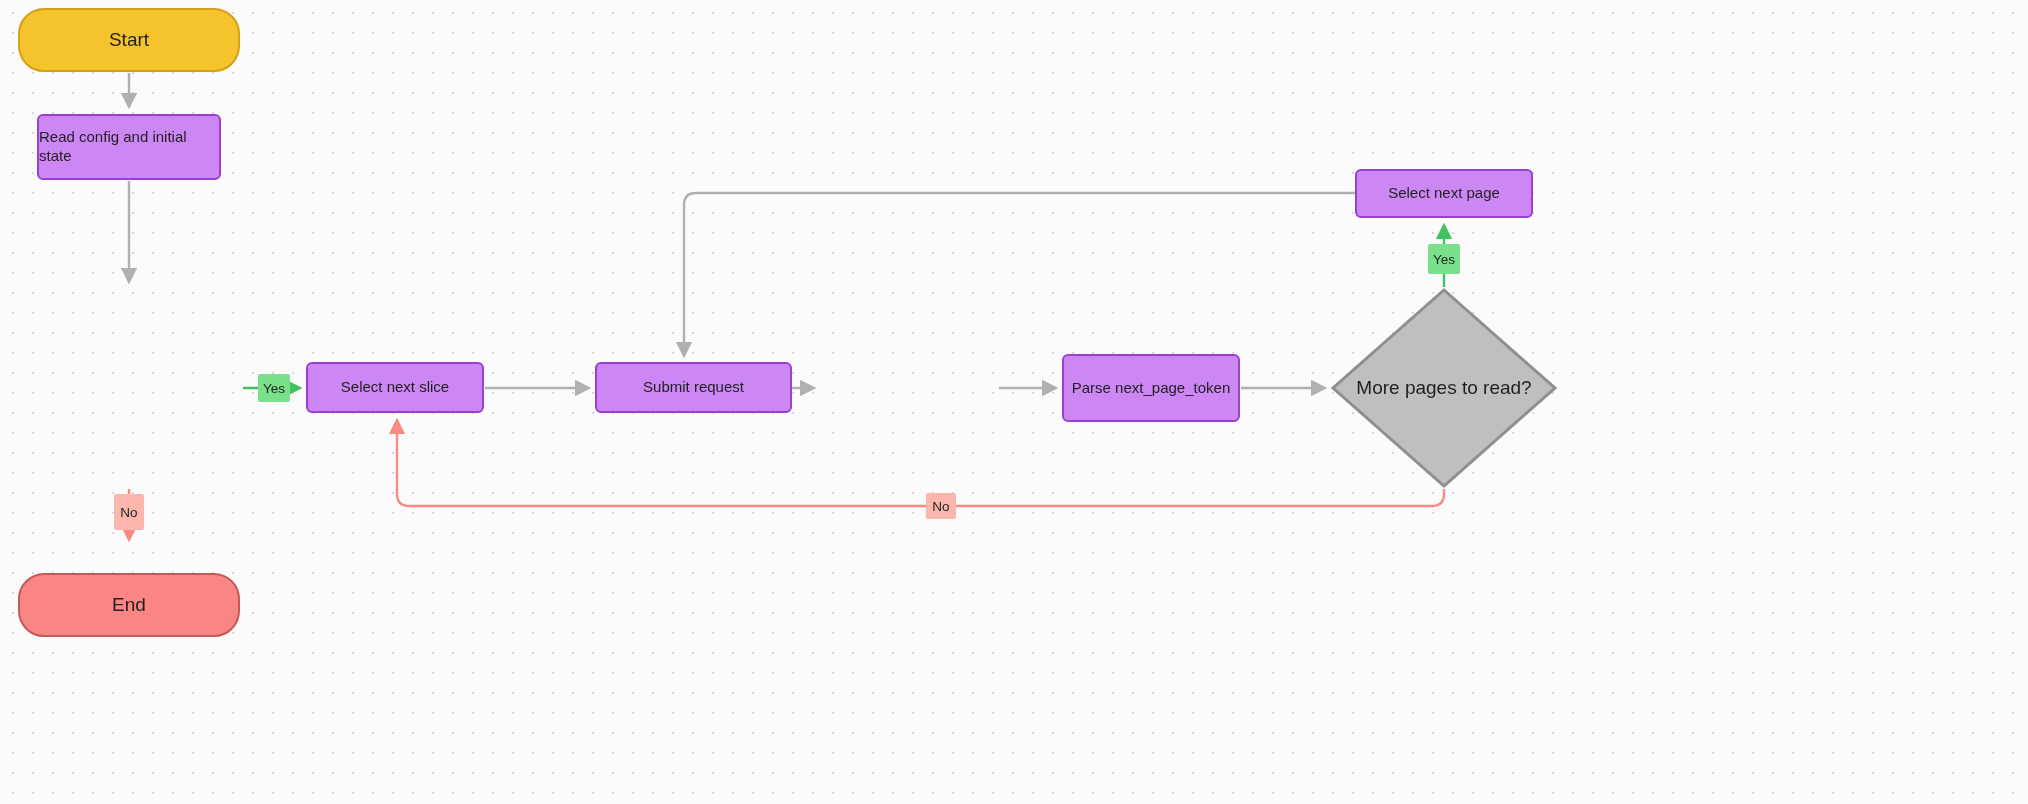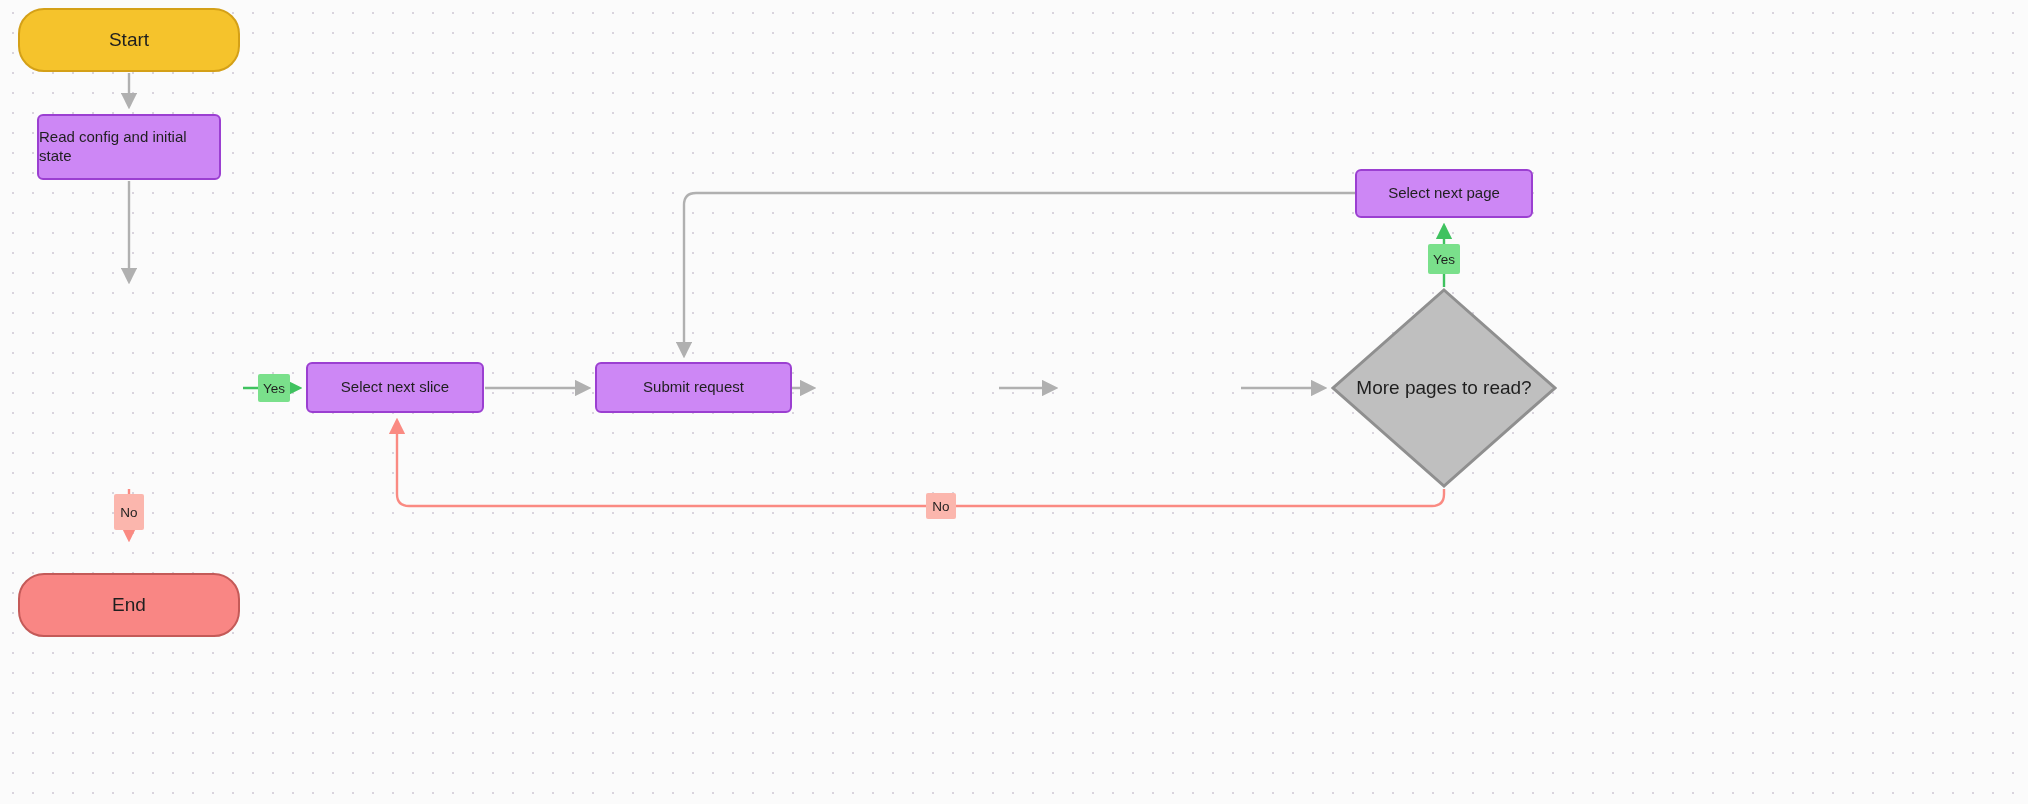--- a/index.html
+++ b/index.html
@@ -140,20 +140,23 @@
 
   <div class="node node-process" style="left:306px; top:362px; width:178px; height:51px; background:#cd87f5; border-color:#9b3fd1;">
     <span>Select next slice</span>
   </div>
 
   <div class="node node-process" style="left:595px; top:362px; width:197px; height:51px; background:#cd87f5; border-color:#9b3fd1;">
     <span>Submit request</span>
   </div>
 
 
+  <div class="node node-process" style="left:1062px; top:354px; width:178px; height:68px; background:#cd87f5; border-color:#9b3fd1;">
+    <span>Parse next_page_token</span>
+  </div>
 
   <div class="node node-decision" style="left:1331px; top:288px; width:226px; height:200px;">
     <svg class="diamond-shape" viewBox="0 0 226 200" preserveAspectRatio="none" xmlns="http://www.w3.org/2000/svg">
       <polygon points="113,2 224,100 113,198 2,100" fill="#bfbfbf" stroke="#8f8f8f" stroke-width="3"></polygon>
     </svg>
     <span class="diamond-label">More pages to read?</span>
   </div>
 
   <div class="node node-process" style="left:1355px; top:169px; width:178px; height:49px; background:#cd87f5; border-color:#9b3fd1;">
     <span>Select next page</span>

